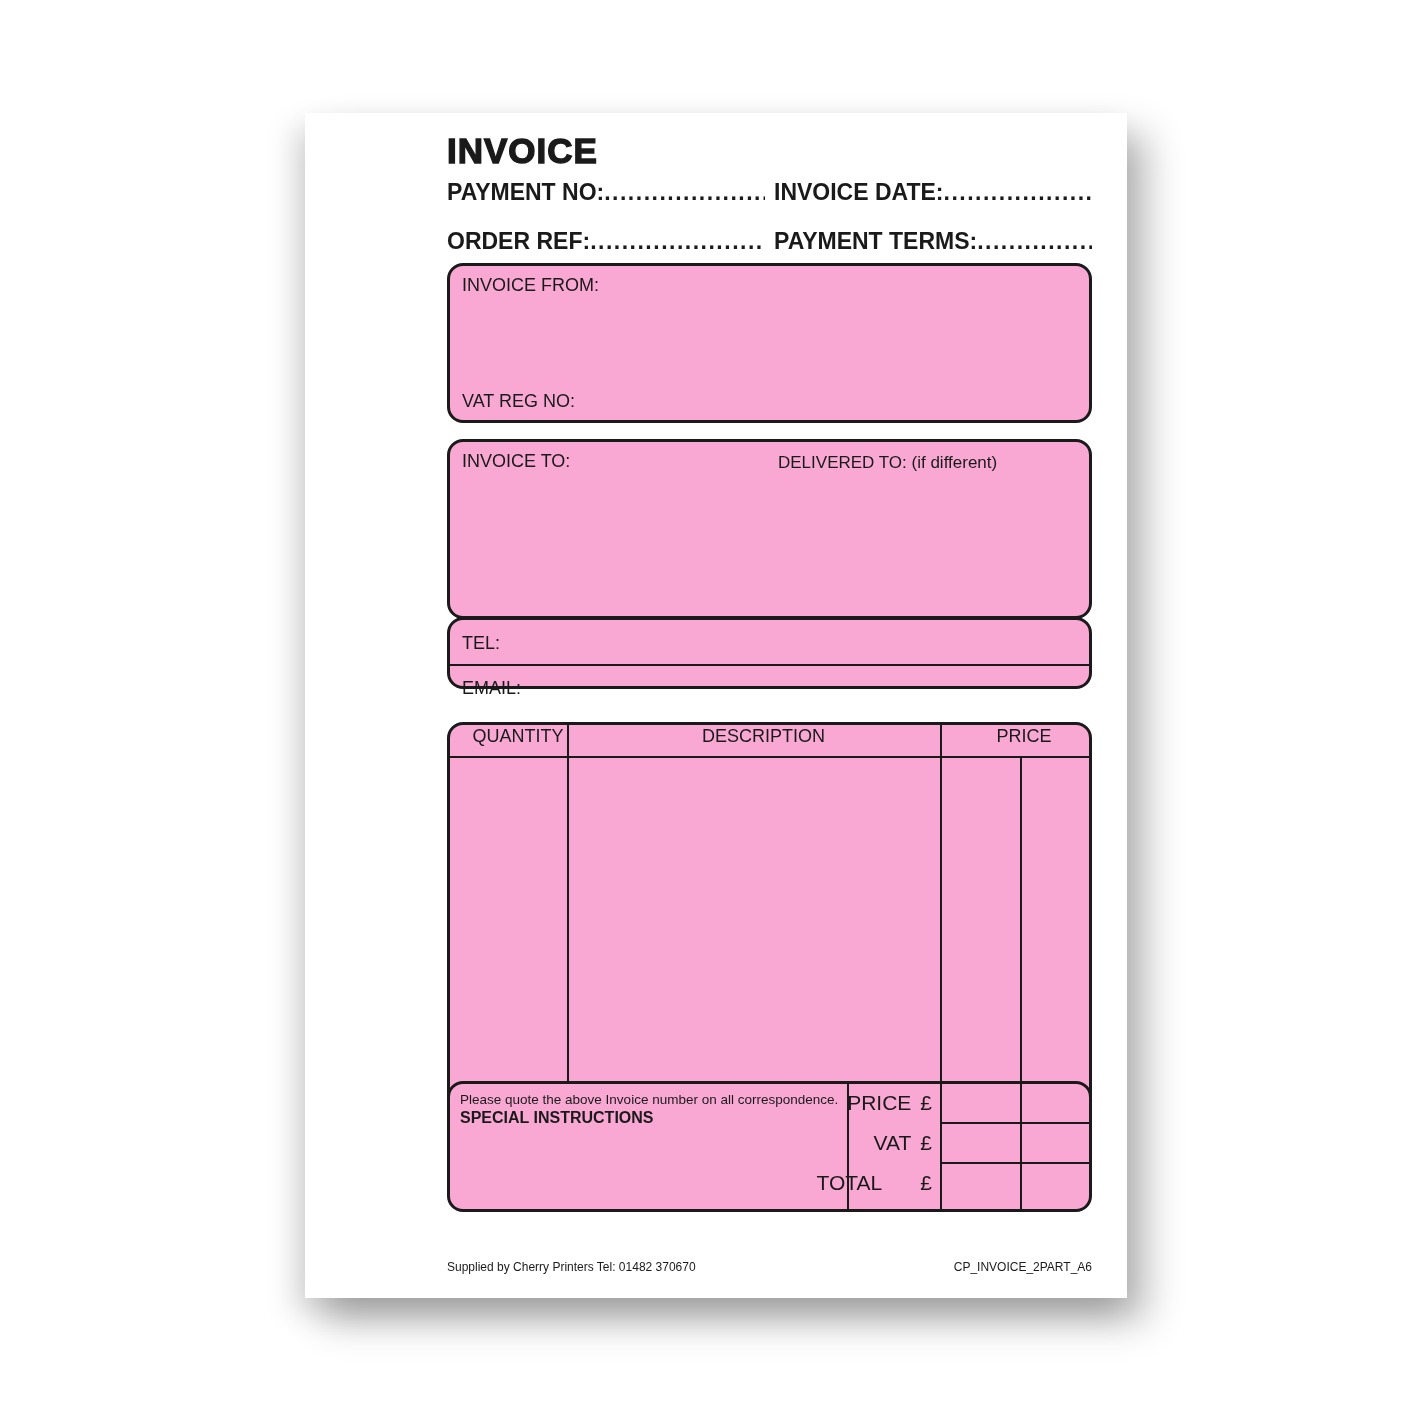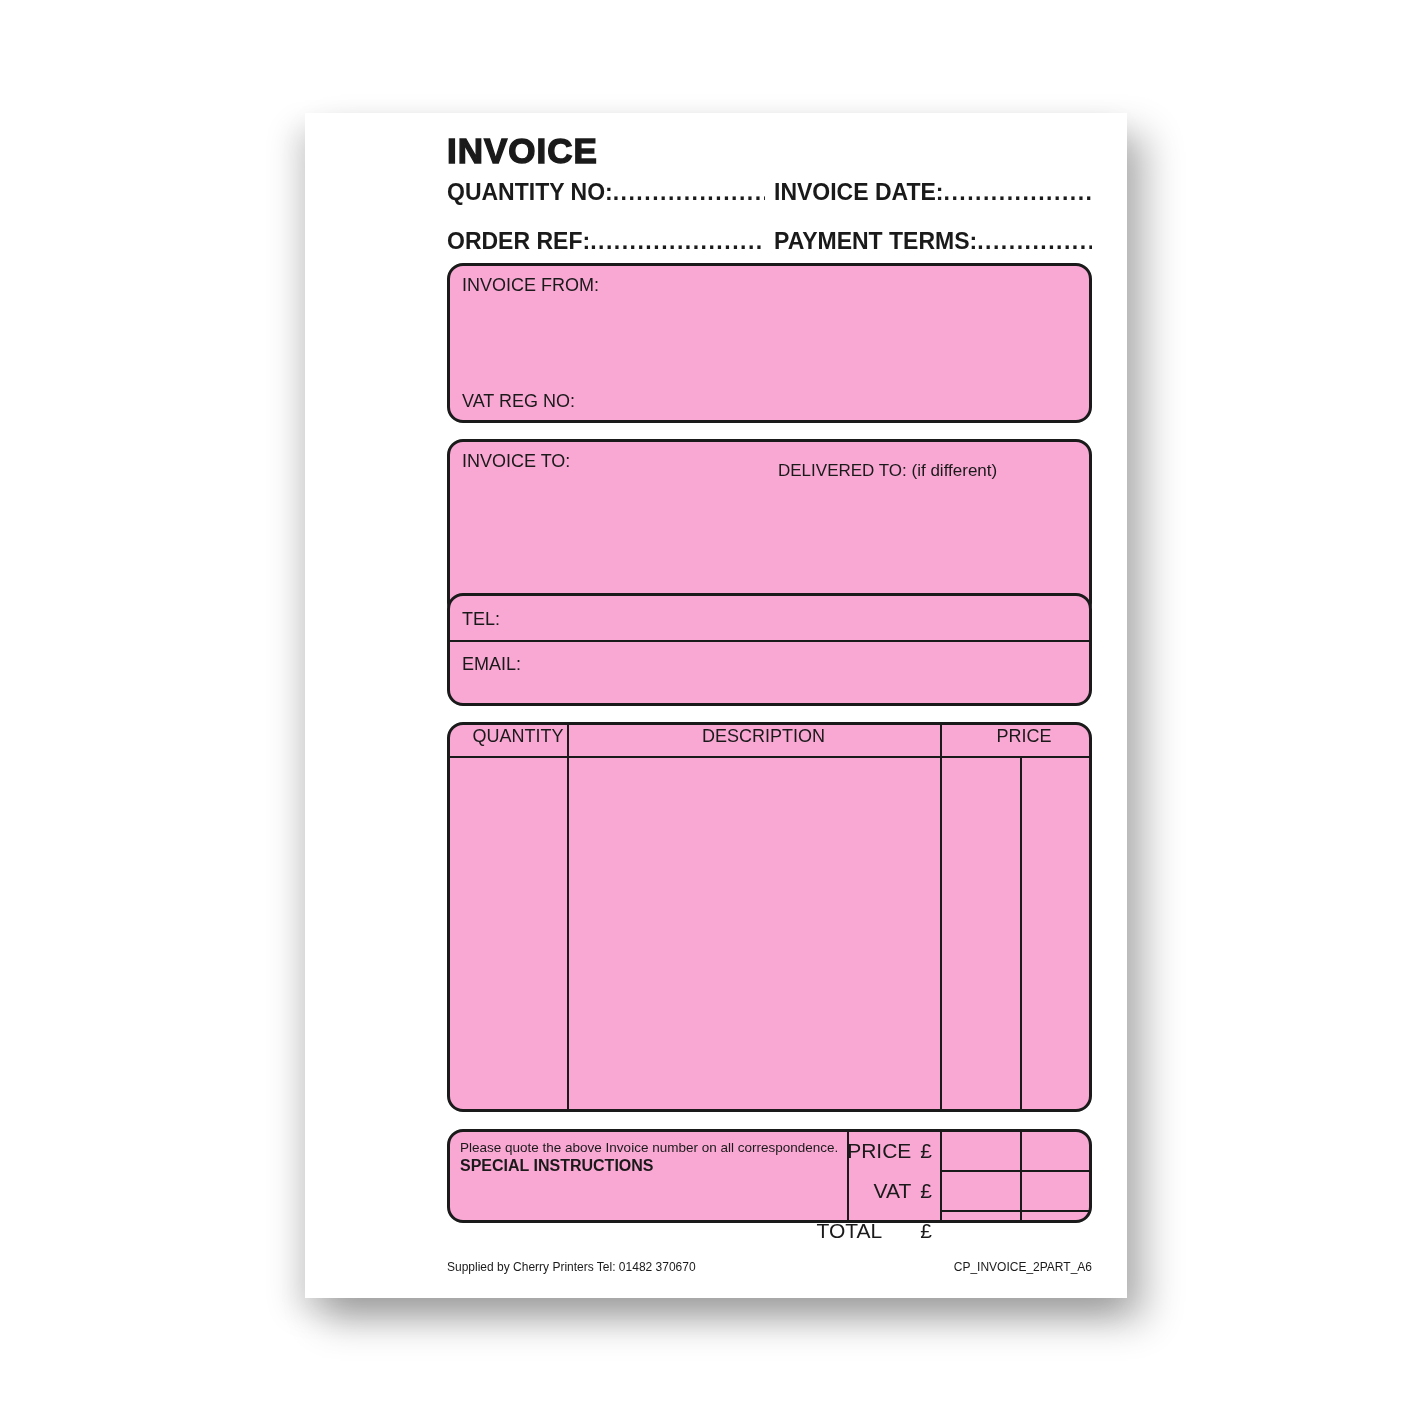--- a/index.html
+++ b/index.html
@@ -36,21 +36,21 @@
 </style>
 </head>
 <body>
 
 <div class="sheet">
 
   <div class="blk title">INVOICE</div>
 
   <div class="blk hrow" style="top:64px;">
     <div class="hhalf">
-      <span class="hlabel">QUANTITY NO:</span>
+      <span class="hlabel">PAYMENT NO:</span>
       <span class="dots">..........................................................</span>
     </div>
     <div class="hhalf" style="padding-left:9px;">
       <span class="hlabel">INVOICE DATE:</span>
       <span class="dots">..........................................................</span>
     </div>
   </div>
 
   <div class="blk hrow" style="top:113px;">
     <div class="hhalf">
@@ -64,26 +64,26 @@
   </div>
 
   <div class="blk rbox" style="top:150px;height:160px;">
     <span class="boxlabel" style="left:12px;top:8px;">INVOICE FROM:</span>
     <div class="fillarea" style="left:4px;right:4px;top:34px;bottom:34px;"></div>
     <span class="boxlabel" style="left:12px;bottom:8px;">VAT REG NO:</span>
   </div>
 
   <div class="blk rbox" style="top:326px;height:180px;">
     <span class="boxlabel" style="left:12px;top:8px;">INVOICE TO:</span>
-    <span class="boxlabel" style="left:328px;top:18px;font-size:17px;">DELIVERED TO: (if different)</span>
+    <span class="boxlabel" style="left:328px;top:10px;font-size:17px;">DELIVERED TO: (if different)</span>
     <div class="fillarea" style="left:4px;width:310px;top:34px;bottom:4px;"></div>
     <div class="fillarea" style="left:324px;right:4px;top:34px;bottom:4px;"></div>
   </div>
 
-  <div class="blk rbox" style="top:480px;height:113px;text-decoration:underline;">
+  <div class="blk rbox" style="top:504px;height:72px;text-decoration:underline;">
     <span class="boxlabel" style="left:12px;top:12px;">TEL:</span>
     <div class="fillarea" style="left:56px;right:4px;top:4px;height:40px;"></div>
     <div class="hline" style="left:0;right:0;top:44px;height:2px;"></div>
     <span class="boxlabel" style="left:12px;top:57px;">EMAIL:</span>
     <div class="fillarea" style="left:80px;right:4px;bottom:4px;height:36px;"></div>
   </div>
 
   <div class="blk rbox" style="top:609px;height:390px;">
     <div class="thead" style="left:0;width:118px;">QUANTITY</div>
     <div class="thead" style="left:118px;width:373px;">DESCRIPTION</div>
@@ -91,21 +91,21 @@
     <div class="hline" style="left:0;right:0;top:31px;height:2px;"></div>
     <div class="vline" style="left:117px;top:0;bottom:0;width:2px;"></div>
     <div class="vline" style="left:490px;top:0;bottom:0;width:2px;"></div>
     <div class="vline" style="left:570px;top:33px;bottom:0;width:2px;"></div>
     <div class="fillarea" style="left:0;width:117px;top:33px;bottom:0;"></div>
     <div class="fillarea" style="left:119px;width:371px;top:33px;bottom:0;"></div>
     <div class="fillarea" style="left:492px;width:78px;top:33px;bottom:0;"></div>
     <div class="fillarea" style="left:572px;right:0;top:33px;bottom:0;"></div>
   </div>
 
-  <div class="blk rbox" style="top:1016px;height:94px;text-decoration:underline;">
+  <div class="blk rbox" style="top:968px;height:131px;text-decoration:underline;">
     <div class="note1">Please quote the above Invoice number on all correspondence.</div>
     <div class="note2">SPECIAL INSTRUCTIONS</div>
     <div class="fillarea" style="left:4px;width:392px;top:48px;bottom:4px;"></div>
 
     <div class="vline" style="left:397px;top:0;bottom:0;width:2px;"></div>
     <div class="vline" style="left:490px;top:0;bottom:0;width:2px;"></div>
     <div class="vline" style="left:570px;top:0;bottom:0;width:2px;"></div>
     <div class="hline" style="left:491px;right:0;top:38px;height:2px;"></div>
     <div class="hline" style="left:491px;right:0;top:78px;height:2px;"></div>
 

